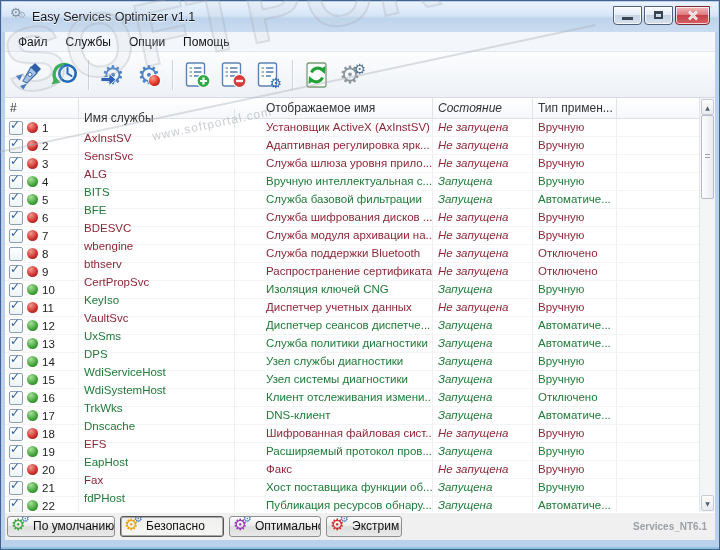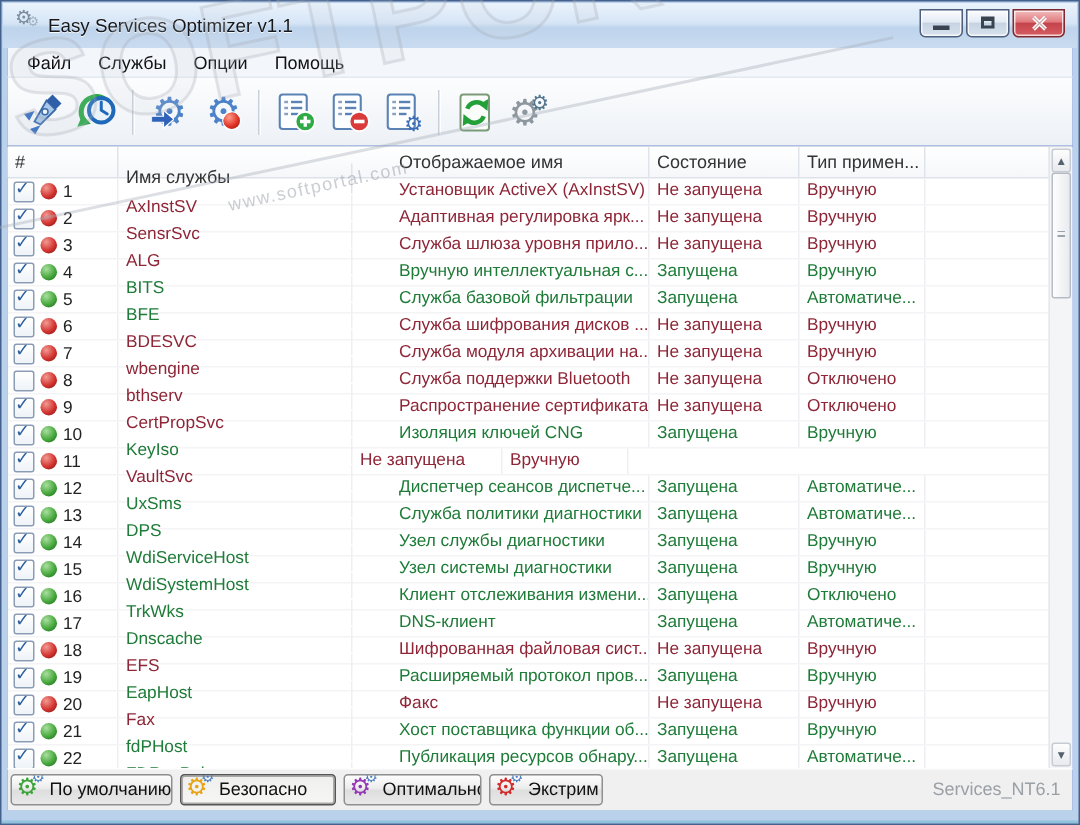--- a/index.html
+++ b/index.html
@@ -50,21 +50,21 @@
   
   .tablewrap{position:relative;background:#fff;flex:1 1 auto;overflow:hidden;}
   .thead{display:flex;height:20px;margin-right:15px;background:linear-gradient(#ffffff,#f5f7fa);
     border-bottom:1px solid #dde2e8;font-size:12px;color:#333;align-items:center;}
   .thead .cell{border-right:1px solid #dfe4ea;height:100%;display:flex;align-items:center;
     padding-left:5px;box-sizing:border-box;white-space:nowrap;overflow:hidden;}
   .tbody{position:absolute;top:21px;left:0;right:15px;bottom:0;overflow:hidden;}
   .trow{display:flex;height:17px;align-items:center;font-size:11.5px;border-bottom:1px solid #f4f4f6;}
   .cell{box-sizing:border-box;}
   .c0{width:74px;display:flex;align-items:center;gap:4px;padding-left:4px;border-right:1px solid #efeff3;height:100%;}
-  .c1{width:156px;margin-top:21px;}.c2{width:172px;margin-left:26px;}.c3{width:100px;}.c4{width:84px;}
+  .c1{width:156px;margin-top:21px;}.c2{width:172px;margin-left:26px;}.c3{width:100px;font-style:italic;}.c4{width:84px;}
   .c1,.c2,.c3,.c4{padding-left:5px;border-right:1px solid #efeff3;white-space:nowrap;overflow:hidden;height:100%;line-height:17px;}
   .c5{flex:1;}
   .trow.stopped .txt{color:#8e2637;}
   .trow.running .txt{color:#1e7b38;}
   .rownum{color:#222;width:20px;}
   .cbx{width:12px;height:12px;border:1px solid #8b9db5;border-radius:2px;flex:0 0 auto;
     background:linear-gradient(#fff,#eef3f8);position:relative;}
   .cbx .ck{position:absolute;left:0px;top:-4px;font-size:12px;font-weight:bold;color:#2b5f9e;
     font-family:"DejaVu Sans",sans-serif;}
   .dot{width:11px;height:11px;border-radius:50%;flex:0 0 auto;}
@@ -85,21 +85,21 @@
     display:flex;align-items:center;padding:1px 4px 2px 2px;gap:5px;}
   .fbtn{height:21px;border:1px solid #8f8f8f;border-radius:3px;box-sizing:border-box;
     background:linear-gradient(#fefefe,#ececec 45%,#dedede 52%,#e9e9e9);
     display:flex;align-items:center;padding:0 6px 0 3px;font-size:12px;color:#111;gap:3px;
     white-space:nowrap;overflow:hidden;flex:0 0 auto;}
   .fbtn.active{border-color:#565656;box-shadow:inset 0 0 0 1px #a9a9a9;
     background:linear-gradient(#efefed,#f6f6f4);}
   .fgear{position:relative;width:19px;height:18px;flex:0 0 auto;}
   .fgear .big{position:absolute;left:0;top:0px;font-size:16px;line-height:1;font-family:"DejaVu Sans",sans-serif;}
   .fgear .sm{position:absolute;right:0;top:-3px;font-size:10px;line-height:1;color:#4a7fc0;font-family:"DejaVu Sans",sans-serif;}
-  .status{margin-left:auto;color:#9aa0a6;font-size:12px;padding-right:4px;}
+  .status{margin-left:auto;color:#9aa0a6;font-size:10px;padding-right:4px;font-weight:bold;}
   
   .watermark{position:absolute;left:-6px;top:14px;width:660px;transform:rotate(-12deg);
     transform-origin:left top;font-size:90px;font-weight:bold;letter-spacing:1px;white-space:nowrap;
     color:rgba(205,210,218,0.14);-webkit-text-stroke:2px rgba(160,166,176,0.28);
     pointer-events:none;z-index:60;}
   .wm-url{position:absolute;left:150px;top:116px;transform:rotate(-12deg);font-size:12px;
     color:rgba(150,156,166,0.5);letter-spacing:1px;pointer-events:none;z-index:60;}
   .wline{position:absolute;height:1.5px;background:rgba(168,174,184,0.4);transform:rotate(-12deg);
     transform-origin:left center;pointer-events:none;z-index:60;}
   .wline.l1{left:-12px;top:152px;width:620px;}
@@ -396,20 +396,21 @@
           </div>
           <div class="trow stopped">
             <div class="cell c0">
               <span class="cbx">
                 <span class="ck">✓</span>
               </span>
               <span class="dot red"></span>
               <span class="rownum">11</span>
             </div>
             <div class="cell txt c1">VaultSvc</div>
+            <div class="cell txt c2">Диспетчер учетных данных</div>
             <div class="cell txt c3">Не запущена</div>
             <div class="cell txt c4">Вручную</div>
             <div class="cell c5"></div>
           </div>
           <div class="trow running">
             <div class="cell c0">
               <span class="cbx">
                 <span class="ck">✓</span>
               </span>
               <span class="dot green"></span>

